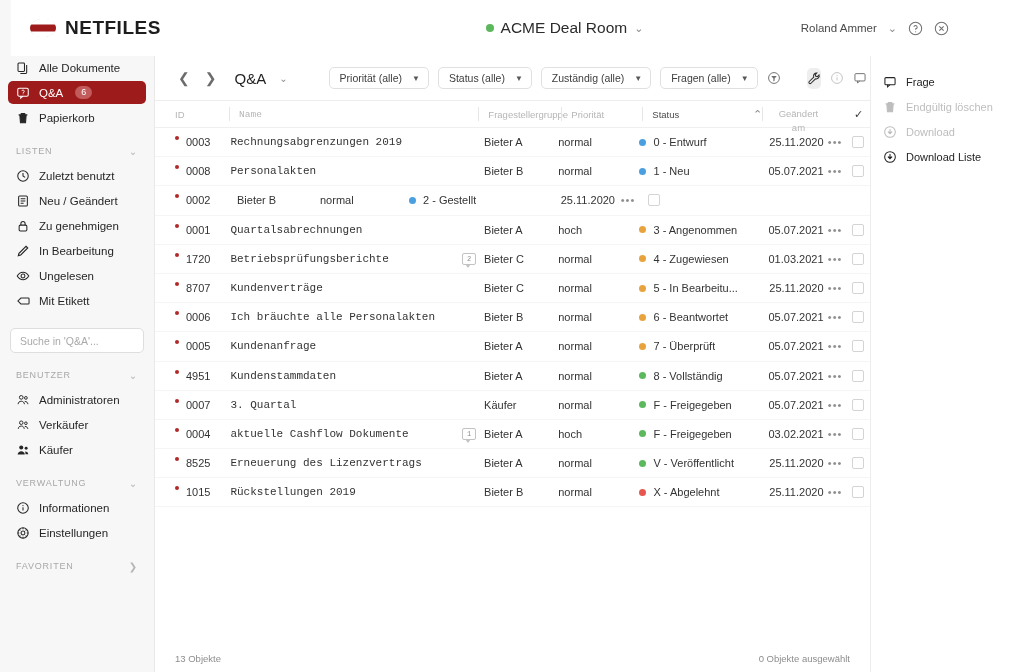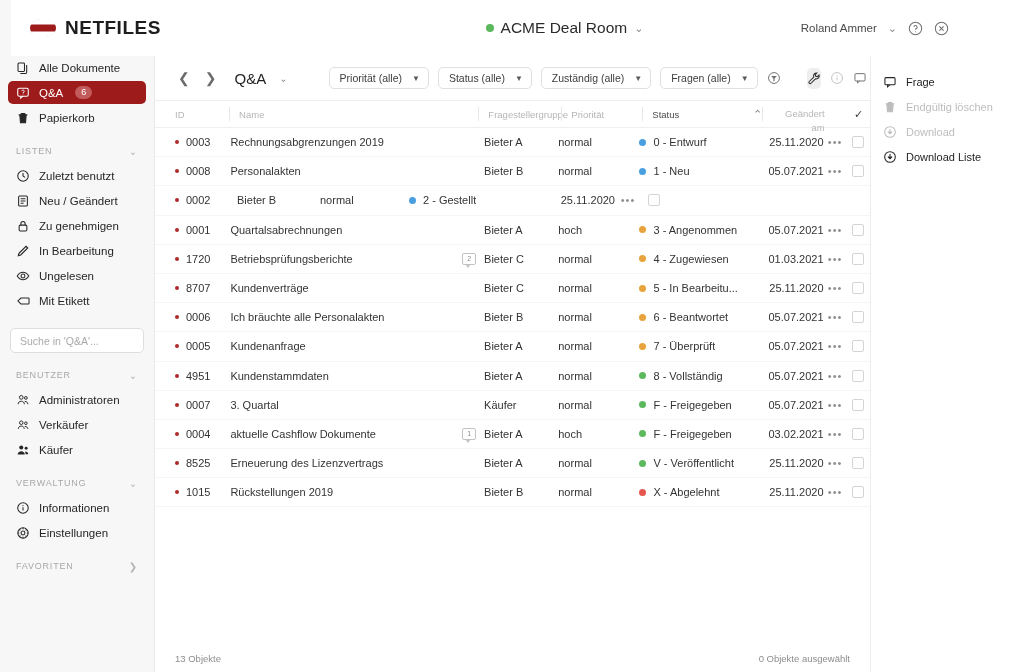--- a/index.html
+++ b/index.html
@@ -98,23 +98,23 @@
     padding-left: 20px;
   }
   .thead .th { display: flex; align-items: center; height: 14px; }
   .thead .th.bd { border-left: 1px solid #e6e6e6; padding-left: 9px; }
   .thead .th.strong { color: #4b4b4b; }
   .row {
     display: flex; align-items: center; height: 29.2px;
     font-size: 11px; color: #333; padding-left: 20px; cursor: pointer;
     border-bottom: 1px solid #f5f5f5;
   }
-  .c-id { width: 62px; display: flex; align-items: center; gap: 7px; }
+  .c-id { width: 62px; display: flex; align-items: flex-start; gap: 7px; }
   .reddot { width: 4px; height: 4px; border-radius: 50%; background: #b02a2a; flex: none; }
-  .c-name { width: 283px; display: flex; align-items: center; padding-right: 8px; }
+  .c-name { width: 283px; display: flex; align-items: center; padding-right: 8px; font-family: Liberation Mono, monospace; }
   .c-name .nm { overflow: hidden; text-overflow: ellipsis; white-space: nowrap; }
   .cbadge {
     margin-left: auto; display: inline-flex; align-items: center; justify-content: center;
     width: 14px; height: 12px; border: 1px solid #c3c3c3; border-radius: 2px;
     font-size: 7px; color: #8d8d8d; position: relative; flex: none;
   }
   .cbadge::after {
     content: ""; position: absolute; bottom: -4px; left: 2px;
     border-left: 3px solid transparent; border-right: 3px solid transparent;
     border-top: 4px solid #c3c3c3;
@@ -380,21 +380,21 @@
         <div class="table">
           <div class="thead">
             <div class="th c-id">ID</div>
             <div class="th c-name bd">Name</div>
             <div class="th c-group bd">Fragestellergruppe</div>
             <div class="th c-prio bd">Priorität</div>
             <div class="th c-status bd strong">
               <span>Status</span>
               <span style="margin-left:auto;color:#8a8a8a;font-size:11px;">⌃</span>
             </div>
-            <div class="th c-date bd" style="text-align:right;display:block;line-height:14px;">Geändert am</div>
+            <div class="th c-date bd" style="text-align:center;display:block;line-height:14px;">Geändert am</div>
             <div class="th c-dots"></div>
             <div class="hdr-check">✓</div>
           </div>
           <div id="rows">
               <div class="row">
                 <div class="c-id">
                   <span class="reddot"></span>
                   <span>0003</span>
                 </div>
                 <div class="c-name">

